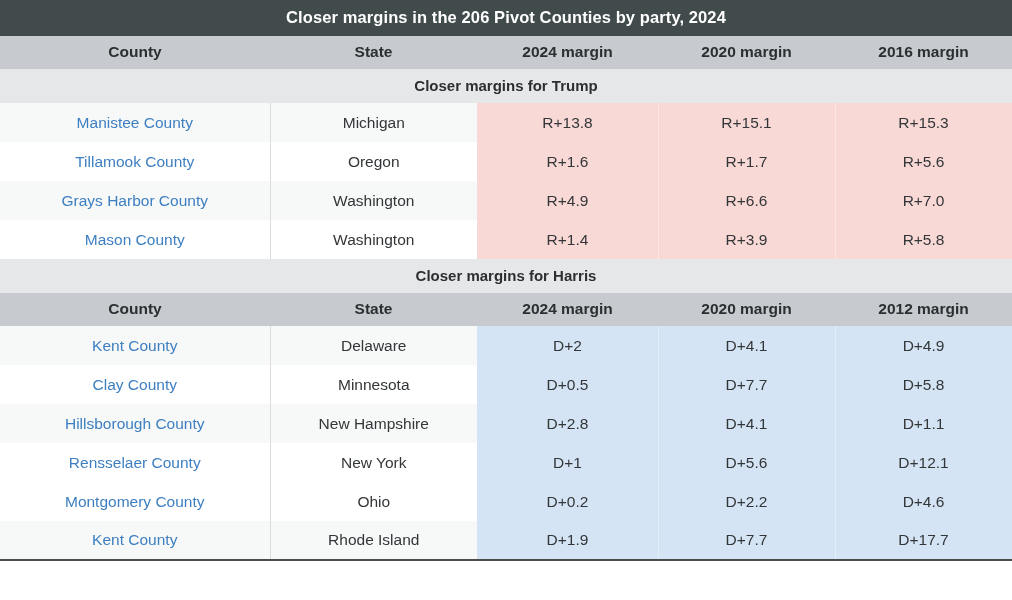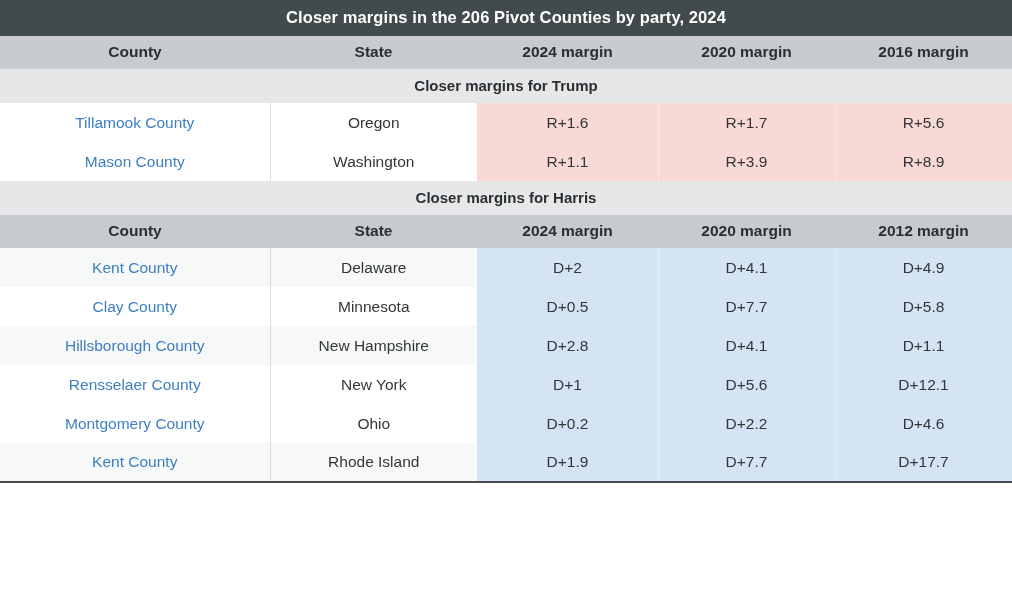--- a/index.html
+++ b/index.html
@@ -134,33 +134,47 @@
         <th>2024 margin</th>
         <th>2020 margin</th>
         <th>2016 margin</th>
       </tr>
       <tr class="section-row">
         <th colspan="5">Closer margins for Trump</th>
       </tr>
     </thead>
 
     <tbody class="sec-trump">
+      <tr class="odd">
+        <td class="county">Manistee County</td>
+        <td class="state">Michigan</td>
+        <td class="margin m1">R+13.8</td>
+        <td class="margin m2">R+15.1</td>
+        <td class="margin m3">R+15.3</td>
+      </tr>
       <tr class="even">
         <td class="county">Tillamook County</td>
         <td class="state">Oregon</td>
         <td class="margin m1">R+1.6</td>
         <td class="margin m2">R+1.7</td>
         <td class="margin m3">R+5.6</td>
       </tr>
+      <tr class="odd">
+        <td class="county">Grays Harbor County</td>
+        <td class="state">Washington</td>
+        <td class="margin m1">R+4.9</td>
+        <td class="margin m2">R+6.6</td>
+        <td class="margin m3">R+7.0</td>
+      </tr>
       <tr class="even">
         <td class="county">Mason County</td>
         <td class="state">Washington</td>
-        <td class="margin m1">R+1.1</td>
+        <td class="margin m1">R+1.4</td>
         <td class="margin m2">R+3.9</td>
-        <td class="margin m3">R+8.9</td>
+        <td class="margin m3">R+5.8</td>
       </tr>
     </tbody>
 
     <tbody>
       <tr class="section-row">
         <th colspan="5">Closer margins for Harris</th>
       </tr>
       <tr class="colhead-row">
         <th>County</th>
         <th>State</th>

